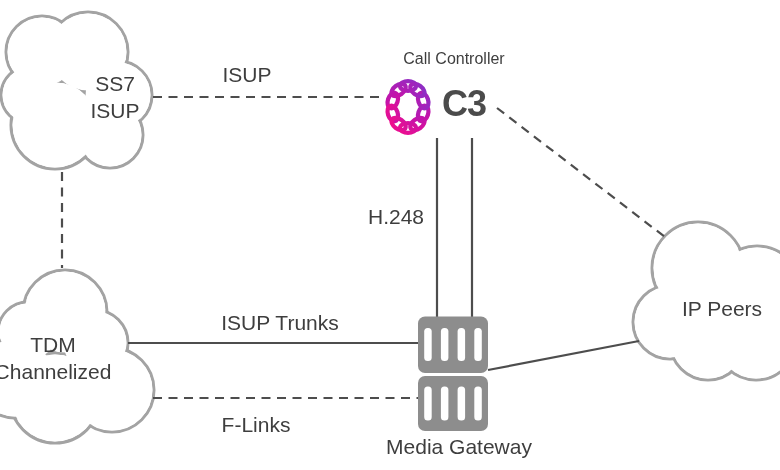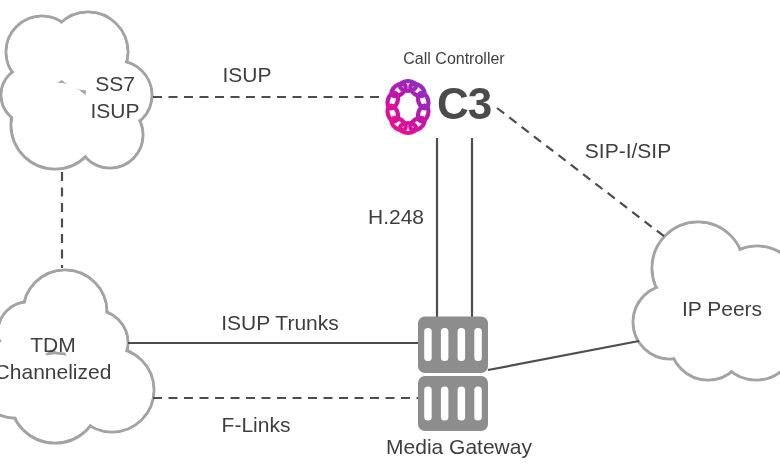--- a/index.html
+++ b/index.html
@@ -8,21 +8,21 @@
     font-family:"Liberation Sans", sans-serif;
   }
   .stage svg{position:absolute;left:0;top:0;}
   .lbl{
     position:absolute;transform:translate(-50%,-50%);
     color:#3e3e3e;font-size:21px;line-height:27px;white-space:nowrap;text-align:center;
   }
   .lbl.small{font-size:16px;}
   .c3text{
     position:absolute;transform:translate(-50%,-50%);
-    color:#4b4b4b;font-size:44px;font-weight:700;letter-spacing:-1px;white-space:nowrap;
+    color:#4b4b4b;font-size:36px;font-weight:700;letter-spacing:-1px;white-space:nowrap;
   }
   
   .cloud-stroke circle{stroke:#a3a3a3;stroke-width:3;fill:#ffffff;}
   .cloud-cover circle{fill:#ffffff;stroke:none;}
   .link-dashed{stroke:#4d4d4d;stroke-width:2.2;stroke-dasharray:9 6.5;fill:none;}
   .link-solid{stroke:#4d4d4d;stroke-width:2.2;fill:none;}
   .gw-unit{fill:#8d8d8d;}
   .gw-slot{fill:#ffffff;}
   .ring-link{fill:none;stroke:url(#logoGrad);stroke-width:4.2;}
 </style>
@@ -132,21 +132,20 @@
       <ellipse class="ring-link" cx="423.2" cy="113.5" rx="8" ry="4.9" transform="rotate(-72 423.2 113.5)"></ellipse>
       <ellipse class="ring-link" cx="423.2" cy="100.5" rx="8" ry="4.9" transform="rotate(72 423.2 100.5)"></ellipse>
       <ellipse class="ring-link" cx="417.4" cy="90" rx="8" ry="4.9" transform="rotate(36 417.4 90)"></ellipse>
     </g>
   </svg>
 
   <div class="lbl small" style="left:454px;top:58px;">Call Controller</div>
   <div class="c3text" style="left:464px;top:104px;">C3</div>
 
   <div class="lbl" style="left:247px;top:74px;">ISUP</div>
-  <div class="lbl" style="left:628px;top:150px;">SIP-I/SIP</div>
   <div class="lbl" style="left:396px;top:216px;">H.248</div>
   <div class="lbl" style="left:256px;top:424px;">F-Links</div>
   <div class="lbl" style="left:280px;top:322px;">ISUP Trunks</div>
 
   <div class="lbl" style="left:71px;top:97px;margin-left:44px;">
     <div>SS7</div>
     <div>ISUP</div>
   </div>
 
   <div class="lbl" style="left:53px;top:358px;">

